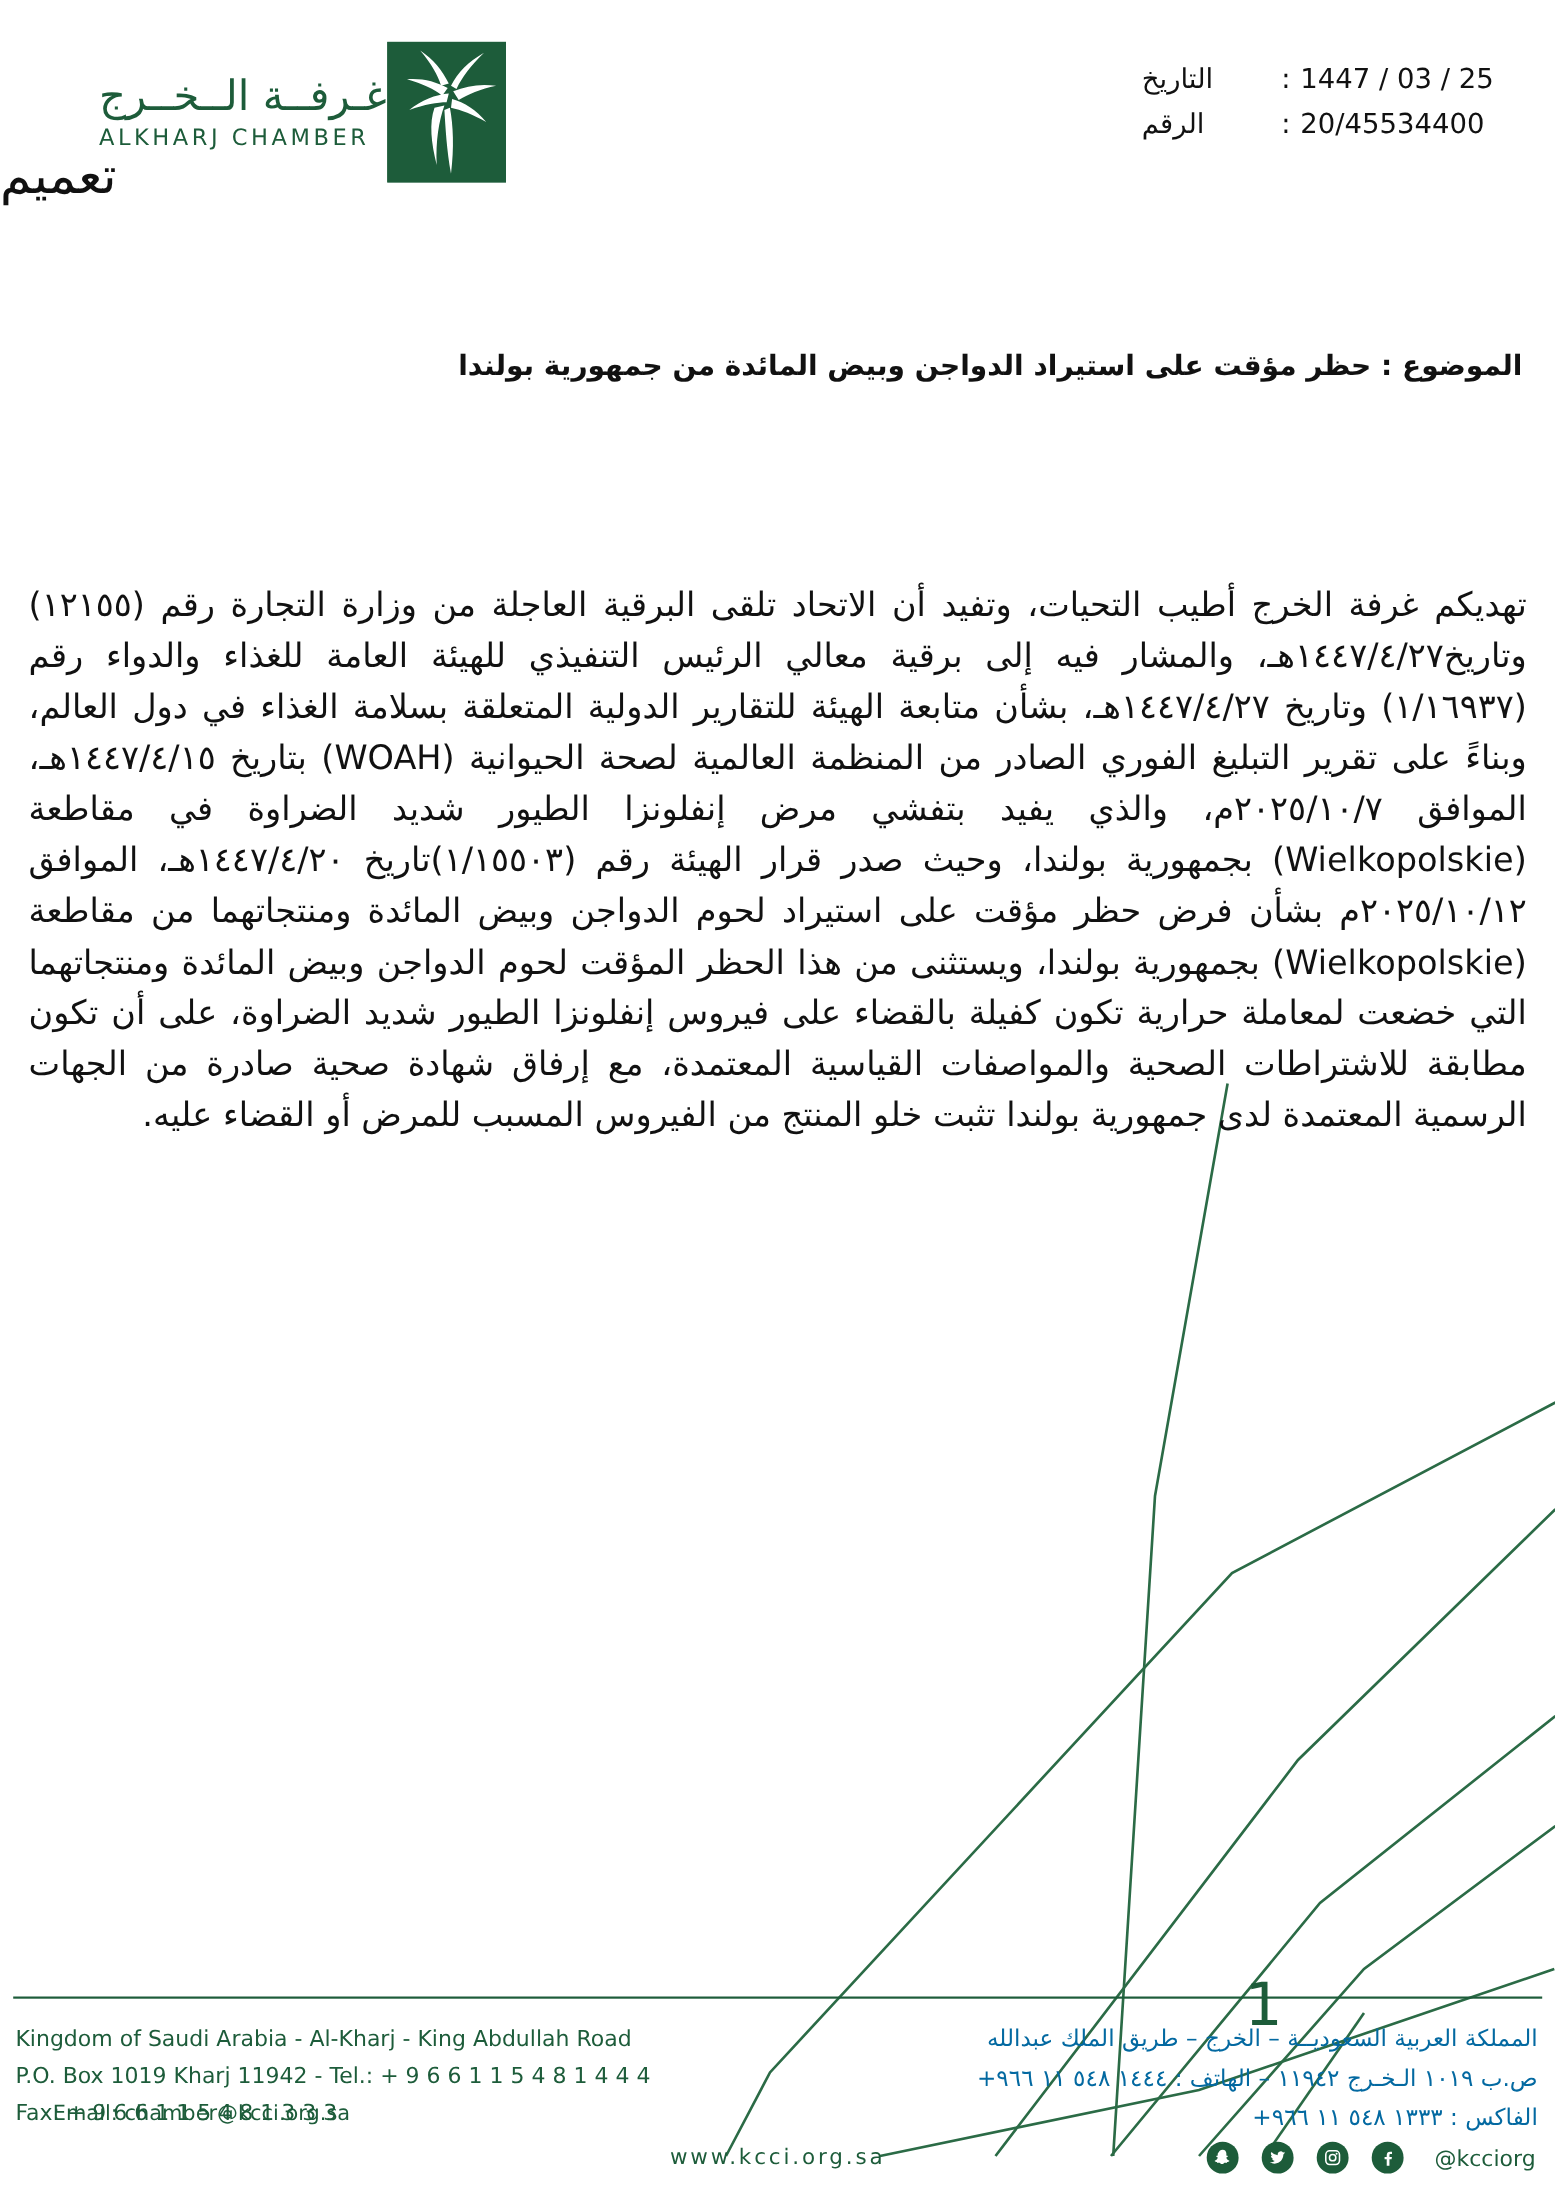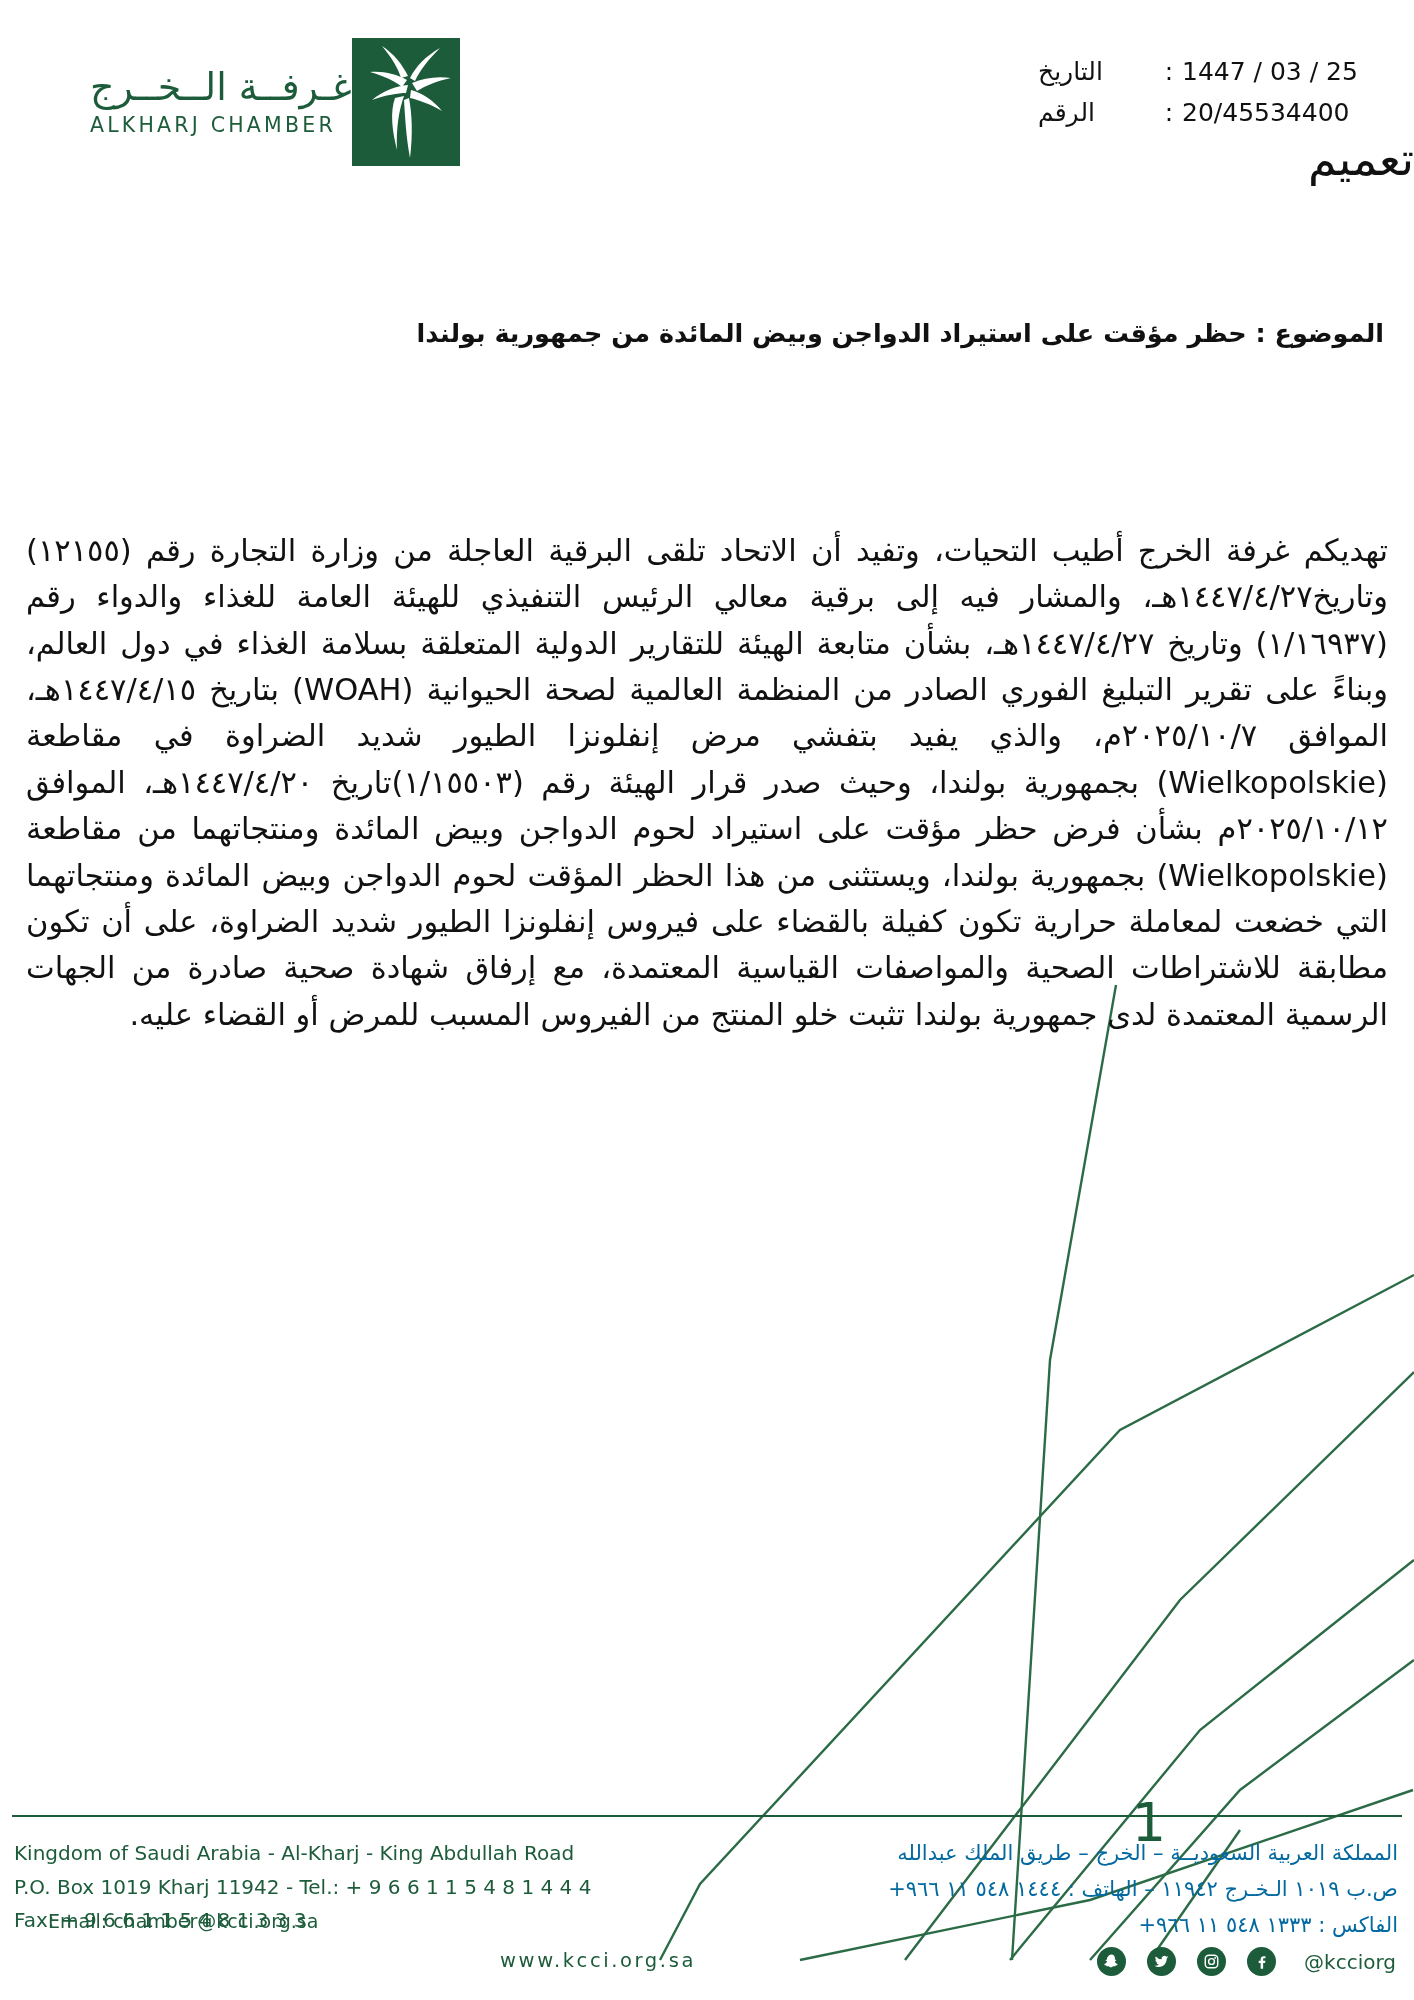--- a/index.html
+++ b/index.html
@@ -120,21 +120,21 @@
     unicode-bidi: embed;
     text-align: left;
     min-width: 210px;
   }
 
   .doc-title {
     position: absolute;
     top: 132px;
     left: 0;
     width: 1414px;
-    text-align: right;
+    text-align: left;
     font-size: 46px;
     color: #111;
     direction: rtl;
     z-index: 3;
   }
 
   .subject {
     position: absolute;
     top: 318px;
     right: 30px;
@@ -220,21 +220,21 @@
     text-align: right;
     color: #0369a1;
     font-size: 21px;
     line-height: 1.72;
     white-space: nowrap;
   }
 
   .site {
     position: absolute;
     left: 0;
-    width: 1196px;
+    width: 1414px;
     bottom: 28px;
     text-align: center;
     color: #1d5c3a;
     font-size: 19.5px;
     letter-spacing: 2.6px;
     direction: ltr;
   }
 
   .social {
     position: absolute;

